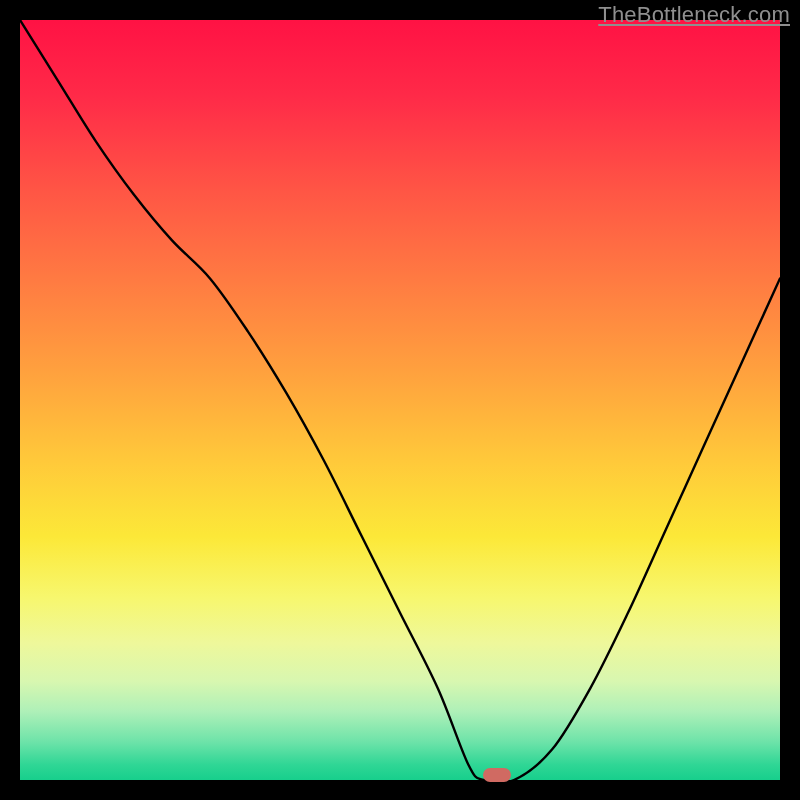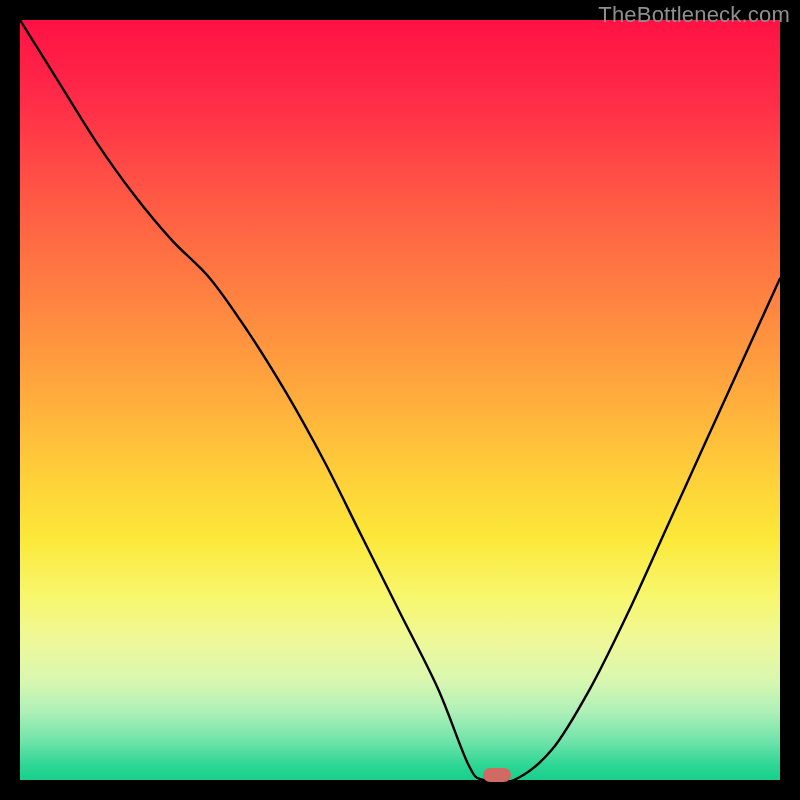--- a/index.html
+++ b/index.html
@@ -57,20 +57,21 @@
     border-radius: 8px;
   }
   .watermark {
     position: absolute;
     top: 2px;
     right: 10px;
     color: #8f8f8f;
     font-size: 22px;
     font-weight: 500;
     letter-spacing: 0.2px;
+    text-decoration: underline;
   }
 </style>
 </head>
 <body>
 
 <div class="frame">
 
   <div class="plot-area">
 
     <svg class="curve" viewBox="0 0 760 760" preserveAspectRatio="none">

